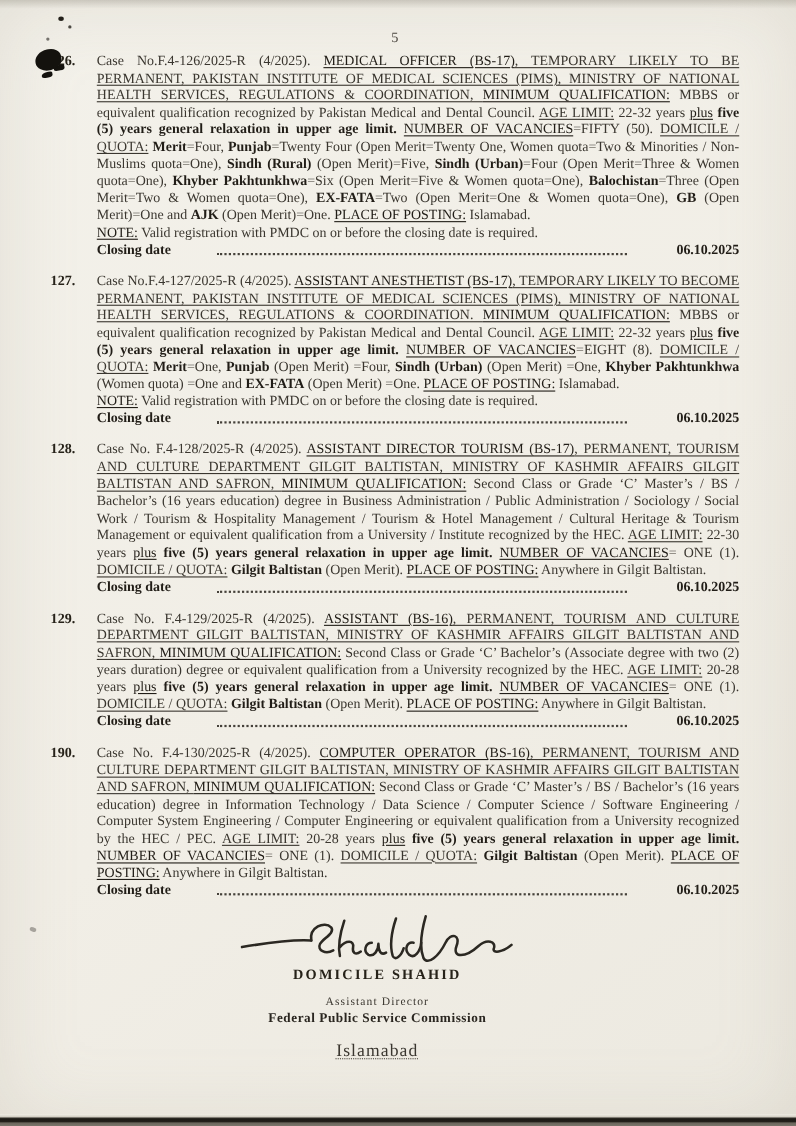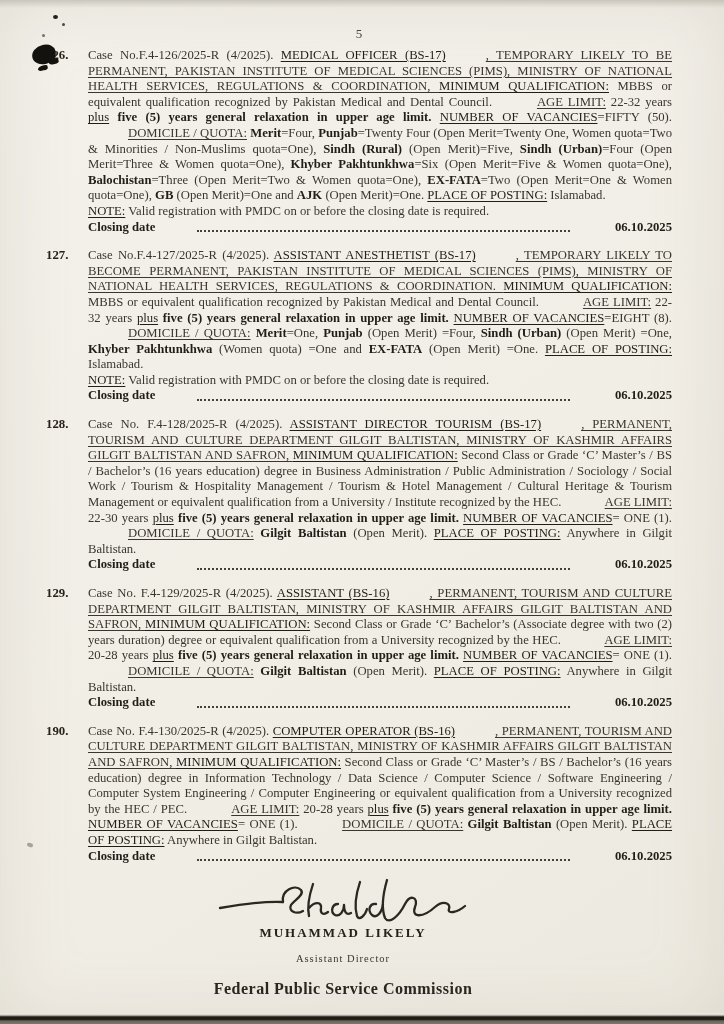--- a/index.html
+++ b/index.html
@@ -38,21 +38,21 @@
   }
   .entry-body { flex: 1 1 auto; min-width: 0; }
   .case-para, .note-line {
     margin: 0;
     font-size: 12.7px;
     line-height: 15.6px;
     text-align: justify;
   }
   .seg-p  { font-weight: normal; }
   .seg-b  { font-weight: bold; color: #211d17; }
-  .seg-u  { text-decoration: underline; text-underline-offset: 2px; text-decoration-thickness: 1px; margin-left: 40px; }
+  .seg-u  { text-decoration: underline; text-underline-offset: 2px; text-decoration-thickness: 1px; }
   .seg-bu { font-weight: normal; color: #211d17; text-decoration: underline; text-underline-offset: 2px; text-decoration-thickness: 1px; }
   .closing {
     display: flex; align-items: flex-end;
     font-size: 12.7px; line-height: 15.6px;
     font-weight: bold; color: #211d17; gap: 40px;
   }
   .closing .leader {
     flex: 1 1 auto;
     border-bottom: 2px dotted #45413a;
     margin: 0 5px 3px 2px;
@@ -89,21 +89,21 @@
     position: relative;
     left: -16px;
     width: 300px;
     margin: 2px auto 0 auto;
     text-align: center;
     color: #2e2a24;
   }
   .signature-scribble { display: block; margin: 0 auto -4px auto; }
   .sig-name  { font-weight: bold; font-size: 13px; letter-spacing: 2px; color: #262219; }
   .sig-title { font-size: 10.5px; letter-spacing: 1px; margin-top: 12px; color: #3a362f; }
-  .sig-org   { font-weight: bold; font-size: 16px; letter-spacing: 0.5px; margin-top: 16px; color: #2a2620; }
+  .sig-org   { font-weight: bold; font-size: 12px; letter-spacing: 0.5px; margin-top: 1px; color: #2a2620; }
   .sig-city  { font-size: 16px; letter-spacing: 1px; margin-top: 14px; color: #3a362f;
                text-decoration: underline dotted 1px; text-underline-offset: 2px; }
 </style>
 </head>
 <body>
 
 <div class="page">
 
   <div class="smudge-top"></div>
   <div class="speck s1"></div>
@@ -202,21 +202,21 @@
         <g fill="none" stroke="#2b2822" stroke-width="2.3" stroke-linecap="round" stroke-linejoin="round">
           <path d="M3 31 C32 26, 50 24, 66 25"></path>
           <path d="M66 25 C64 13, 78 7, 84 13 C88 18, 77 23, 74 28 C71 34, 79 38, 86 34"></path>
           <path d="M96 7 C92 19, 90 30, 92 39 M92 31 C98 24, 105 25, 104 31 C103 36, 106 39, 111 35"></path>
           <path d="M121 27 C115 27, 113 35, 118 38 C123 40, 127 34, 127 28 C127 34, 129 39, 134 36"></path>
           <path d="M143 5 C139 17, 137 29, 140 39 C142 44, 148 39, 150 32"></path>
           <path d="M159 27 C153 26, 150 33, 155 38 C160 42, 165 35, 166 27"></path>
           <path d="M170 3 C166 17, 164 31, 168 41 C172 48, 182 39, 188 27 C193 17, 202 20, 198 30 C194 41, 206 41, 218 30 C226 23, 234 26, 232 32 C230 37, 240 36, 248 29"></path>
         </g>
       </svg>
-      <div class="sig-name">MUHAMMAD LIKELY</div>
+      <div class="sig-name">DOMICILE SHAHID</div>
       <div class="sig-title">Assistant Director</div>
       <div class="sig-org">Federal Public Service Commission</div>
       <div class="sig-city">Islamabad</div>
     </div>
   </div>
 
   <div class="scan-edge-bottom"></div>
 </div>
 
 </body></html>

